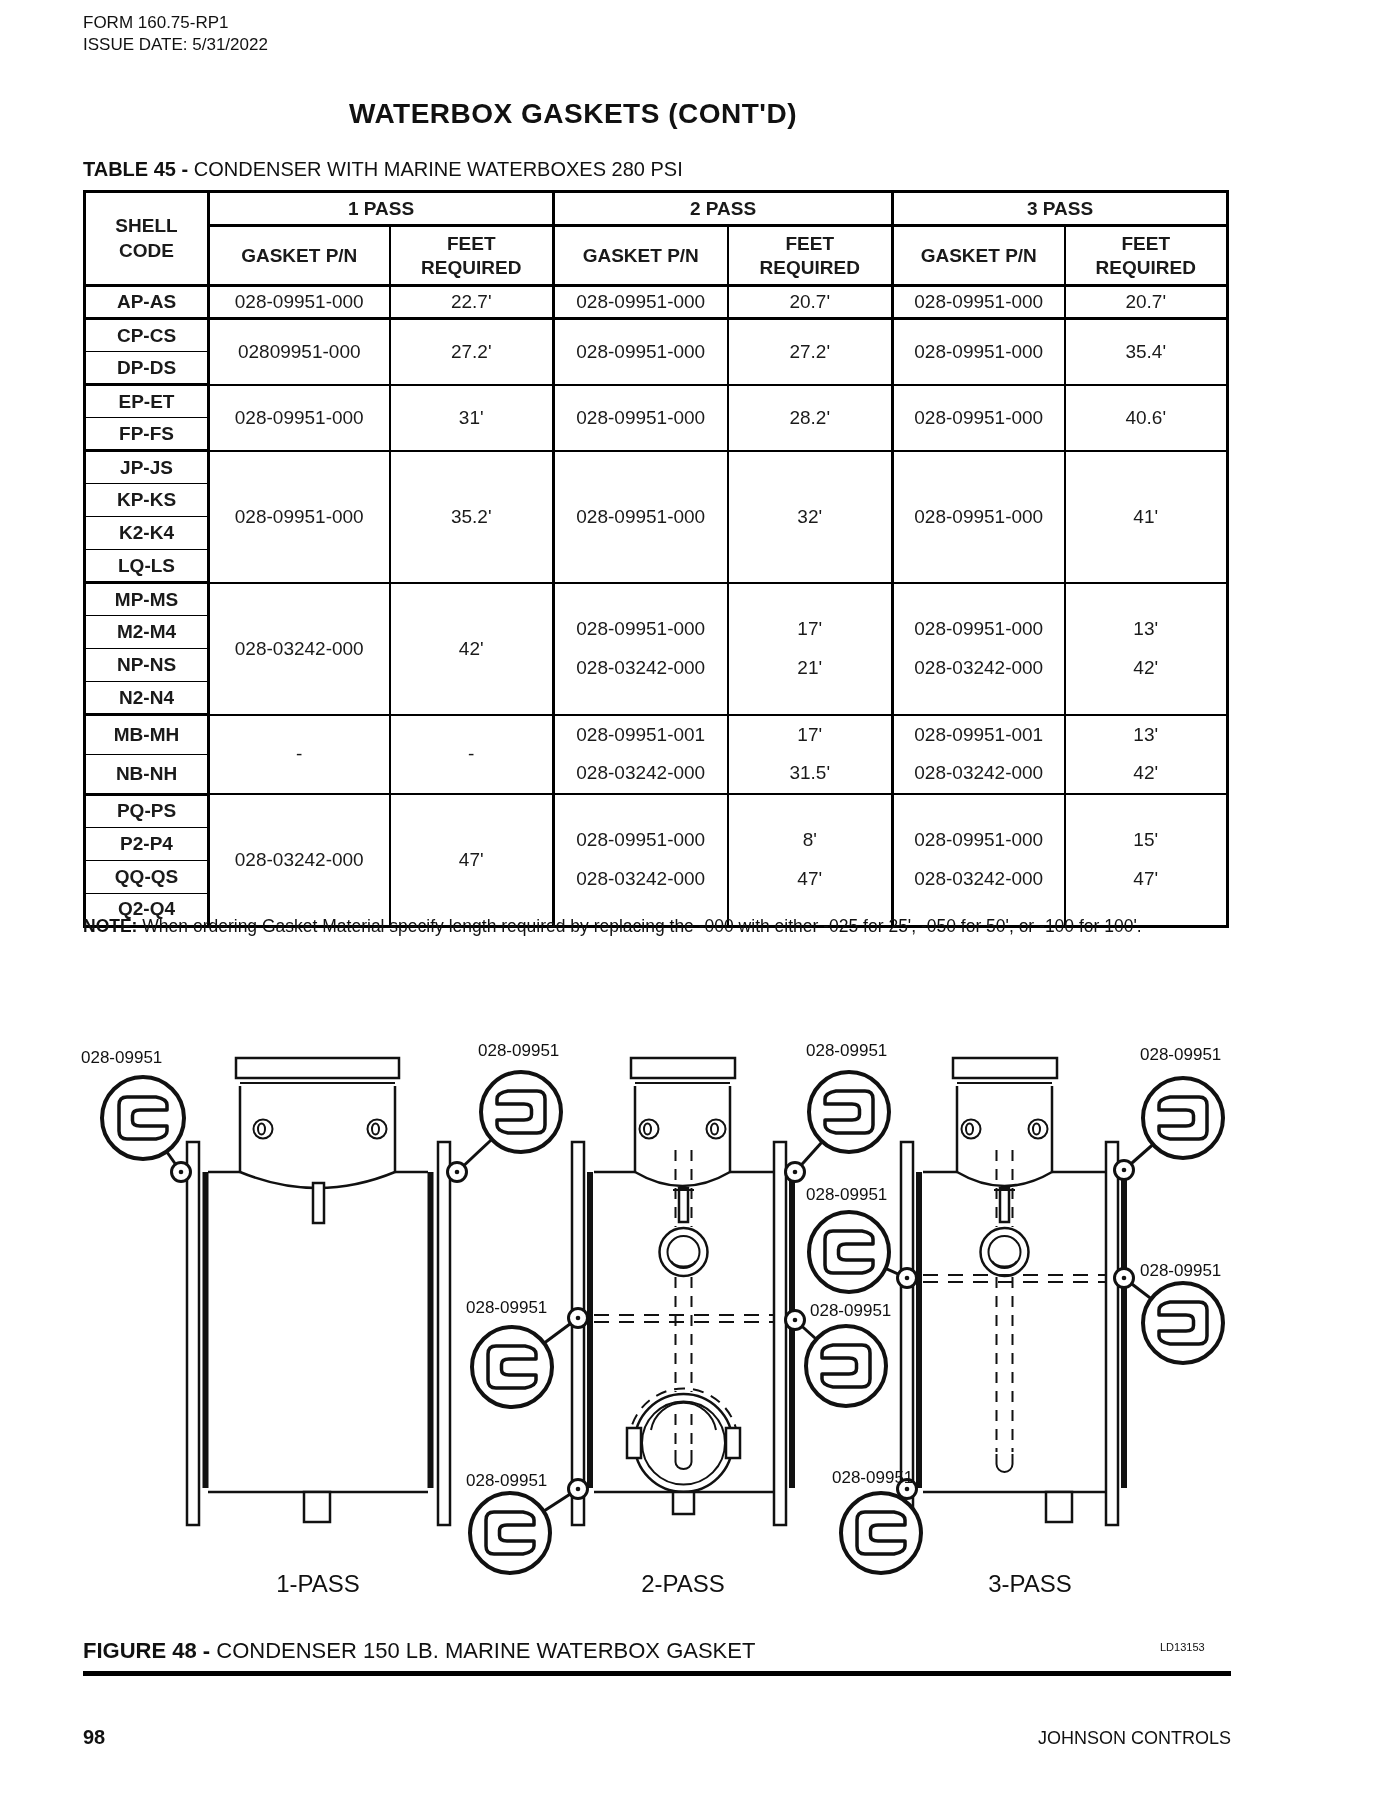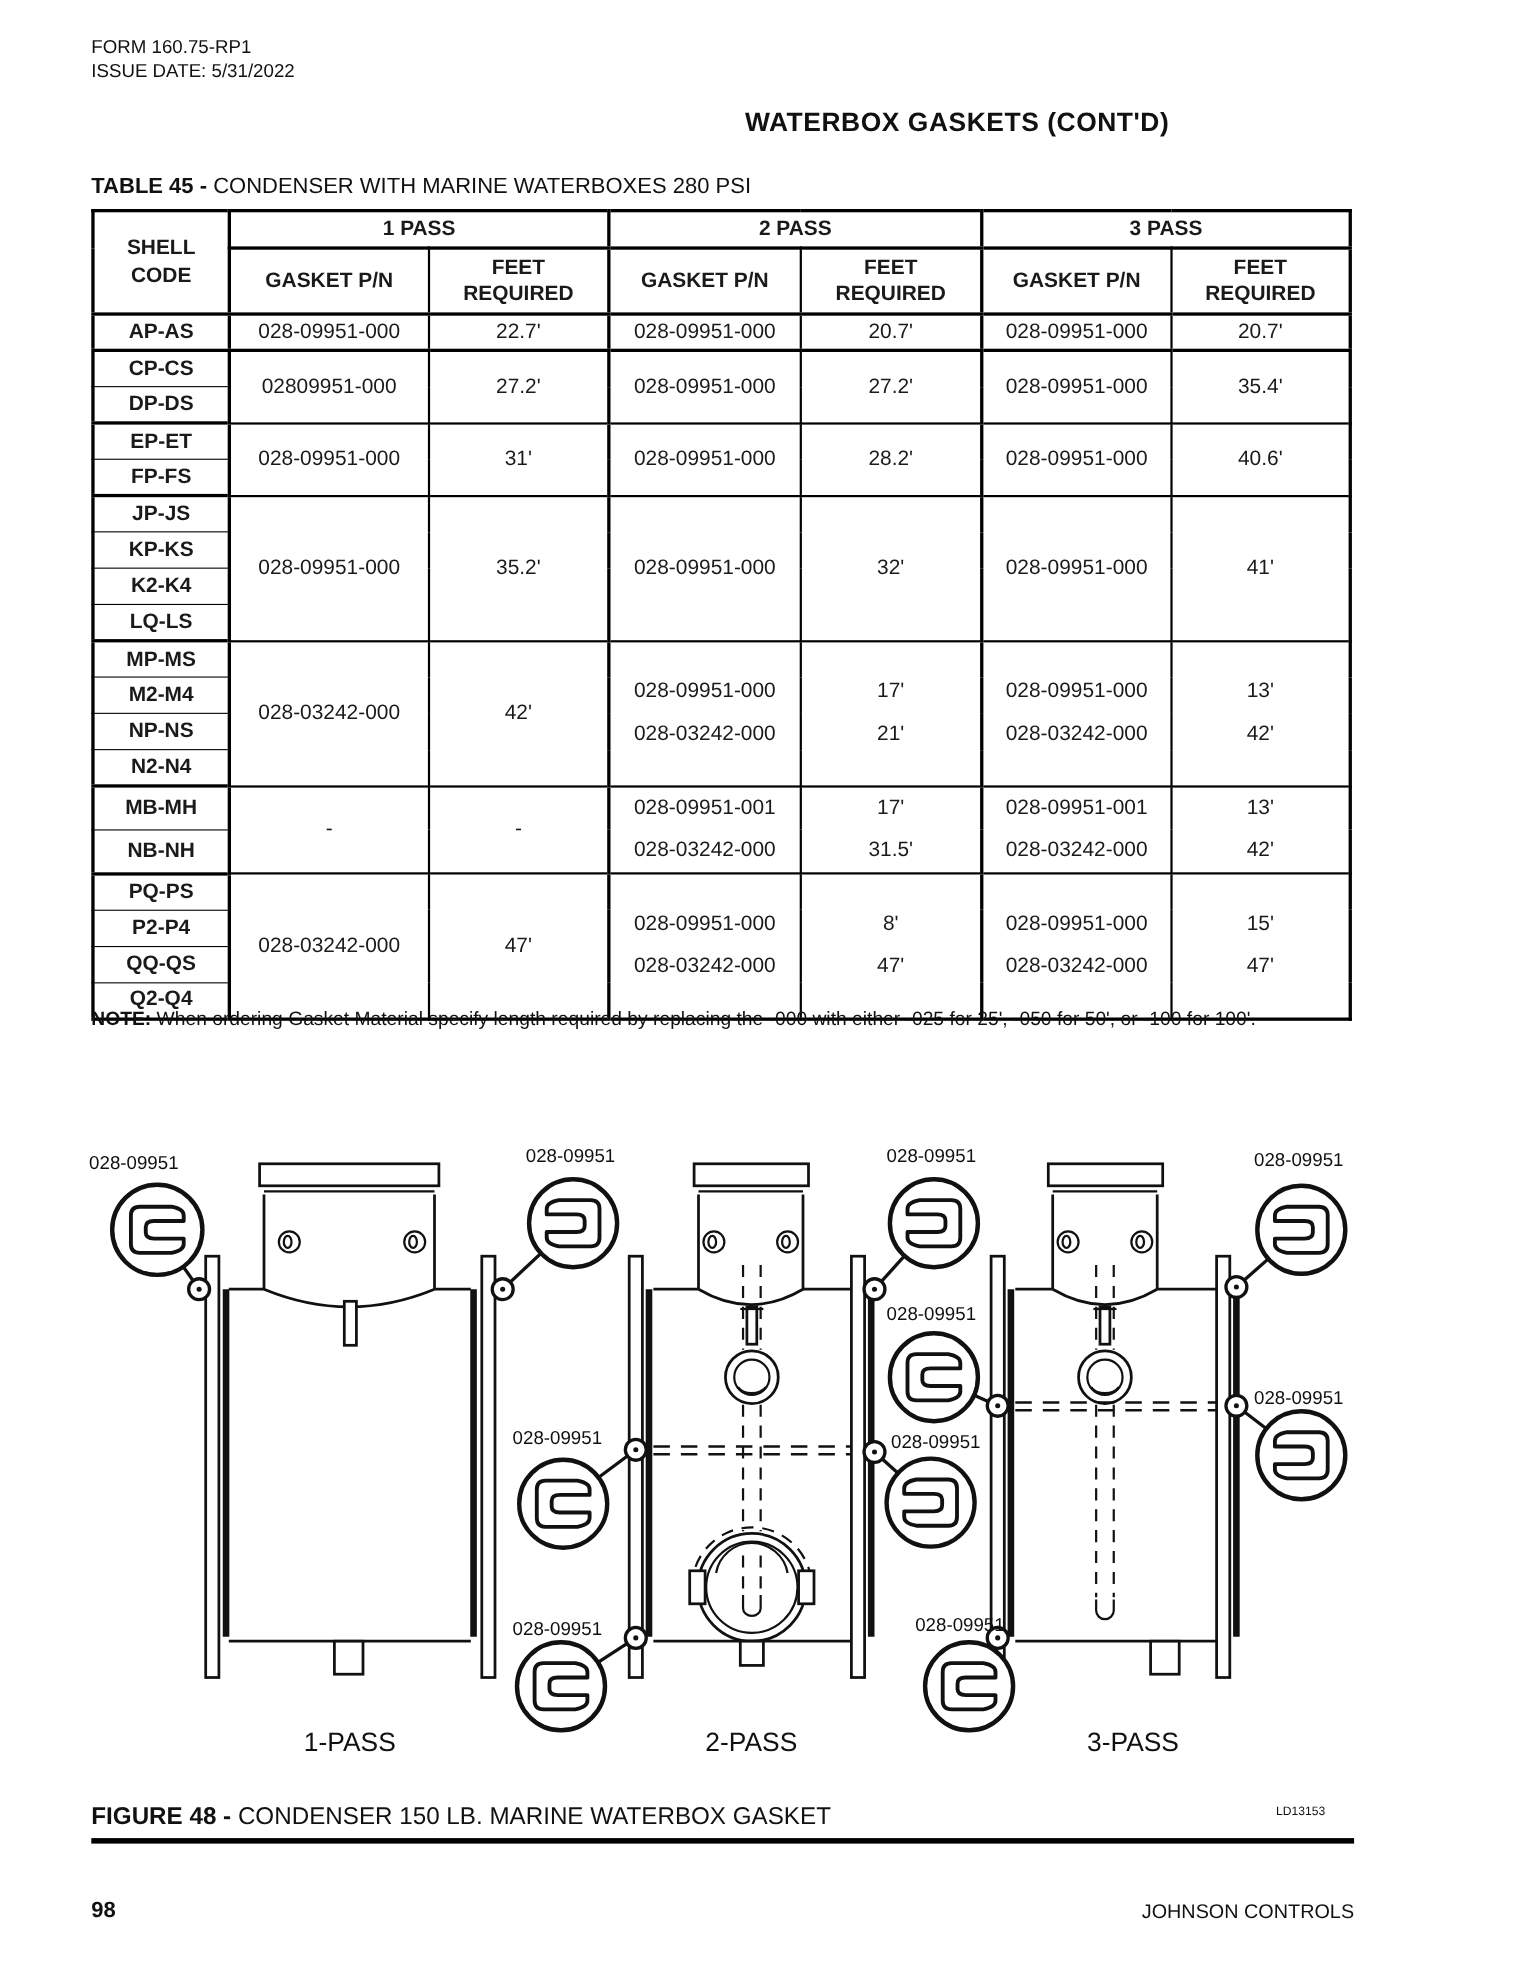--- a/index.html
+++ b/index.html
@@ -1,22 +1,22 @@
 <!DOCTYPE html>
 <html><head>
 <meta charset="utf-8">
 <style>
   html,body{margin:0;padding:0;background:#fff;}
   #page{position:relative;width:1391px;height:1800px;background:#ffffff;
         font-family:"Liberation Sans", sans-serif;color:#111;overflow:hidden;}
   .abs{position:absolute;}
   .b{font-weight:bold;}
   
-  #form-id{left:83px;top:32px;font-size:17px;line-height:22px;}
-  #doc-title{left:83px;top:98px;width:980px;text-align:right;font-size:24px;font-weight:bold;letter-spacing:.5px;}
+  #form-id{left:83px;top:12px;font-size:17px;line-height:22px;}
+  #doc-title{left:83px;top:98px;width:980px;text-align:center;font-size:28px;font-weight:bold;letter-spacing:.5px;}
   #table-title{left:83px;top:158px;font-size:20px;}
   
   #tbl-wrap{left:83px;top:190px;}
   table{border-collapse:collapse;table-layout:fixed;width:1143px;border:3px solid #000;}
   th,td{padding:0;text-align:center;vertical-align:middle;color:#1a1a1a;
         border-left:2px solid #000;border-right:2px solid #000;border-bottom:2px solid #000;}
   thead th{font-size:19px;font-weight:bold;border-bottom:3px solid #000;}
   th.pass-h{height:31px;}
   th.colh{height:57px;white-space:pre-line;line-height:1.25;}
   th.shellh{white-space:pre-line;line-height:1.3;}

